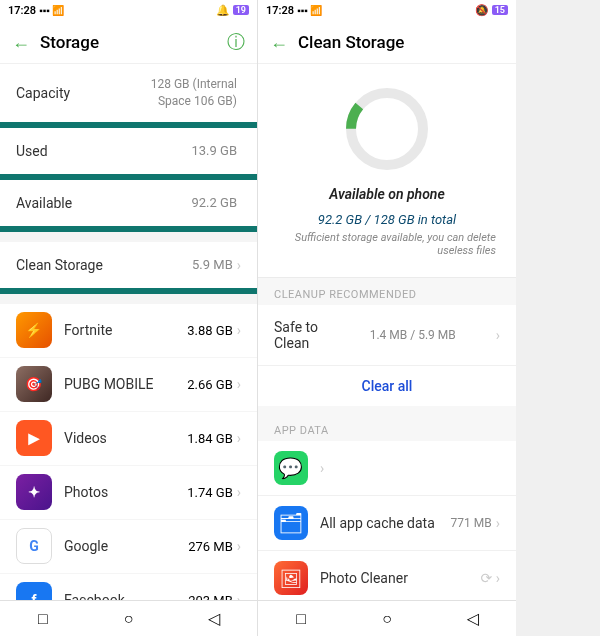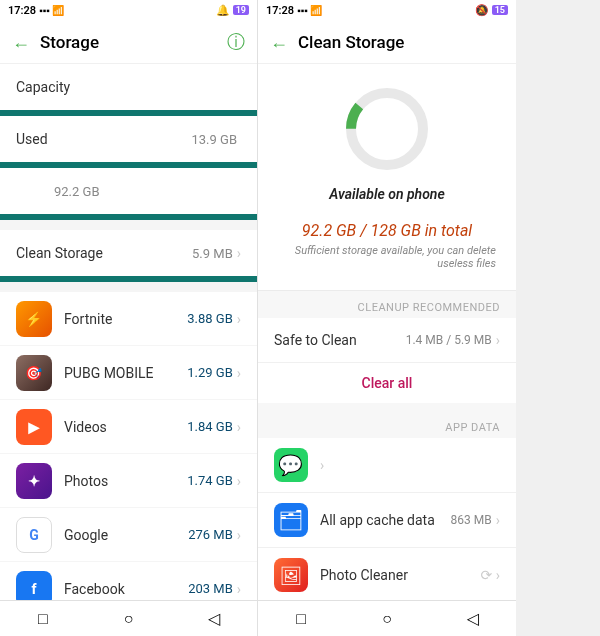--- a/index.html
+++ b/index.html
@@ -127,21 +127,21 @@
       flex-shrink: 0;
       overflow: hidden;
     }
     .app-name {
       font-size: 14px;
       color: #333;
       flex: 1;
     }
     .app-size {
       font-size: 13px;
-      color: #0c4a6e;
+      color: #000000;
       margin-right: 4px;
     }
 
     
     .clean-storage-content {
       flex: 1;
       overflow-y: auto;
       background: #f7f7f7;
     }
     .donut-section {
@@ -163,47 +163,47 @@
       width: 90px;
       height: 90px;
     }
     .available-title {
       font-size: 14px;
       font-weight: 600;
       color: #222;
       text-align: center;
     }
     .available-sub {
-      font-size: 16px;
-      color: #c2410c;
+      font-size: 13px;
+      color: #0c4a6e;
       text-align: center;
-      margin-top: 19px;
+      margin-top: 10px;
     }
     .available-note {
       font-size: 11px;
       color: #888;
       text-align: right;
       margin-top: 4px;
     }
 
     .section-header {
       padding: 10px 16px 4px;
       font-size: 11px;
       color: #aaa;
       letter-spacing: 0.5px;
       text-transform: uppercase;
       background: #f7f7f7;
-      text-align: right;
     }
     .clean-item {
       display: flex;
       align-items: center;
       padding: 14px 16px;
       background: #fff;
       border-bottom: 1px solid #f0f0f0;
+      gap: 36px;
     }
     .clean-item-label {
       font-size: 14px;
       color: #333;
       flex: 1;
     }
     .clean-item-value {
       font-size: 12px;
       color: #888;
       margin-right: 4px;
@@ -211,21 +211,21 @@
     .clear-all-row {
       display: flex;
       justify-content: center;
       align-items: center;
       padding: 12px;
       background: #fff;
       border-bottom: 8px solid #f7f7f7;
     }
     .clear-all-btn {
       font-size: 14px;
-      color: #be185d;
+      color: #1d4ed8;
       font-weight: 500;
       cursor: pointer;
     }
 
     .app-data-item {
       display: flex;
       align-items: center;
       padding: 10px 16px;
       background: #fff;
       border-bottom: 1px solid #f0f0f0;
@@ -291,28 +291,33 @@
   <div class="header" data-name="header-left">
     <span class="back-arrow" data-name="back-button-left">←</span>
     <span class="header-title" data-name="page-title-left">Storage</span>
     <span class="header-icon" data-name="info-icon">ⓘ</span>
   </div>
 
   <div class="storage-list" data-name="storage-list">
 
     <div class="storage-item" data-name="capacity-item">
       <span class="item-label" data-name="capacity-label">Capacity</span>
+      <div class="item-value-multi" data-name="capacity-value">
+        <div>128 GB (Internal</div>
+        <div>Space 106 GB)</div>
+      </div>
     </div>
 
     <div class="storage-item" data-name="used-item">
       <span class="item-label" data-name="used-label">Used</span>
       <span class="item-value" data-name="used-value">13.9 GB</span>
     </div>
 
     <div class="storage-item" data-name="available-item">
+      <span class="item-label" data-name="available-label">Available</span>
       <span class="item-value" data-name="available-value">92.2 GB</span>
     </div>
 
     <div class="section-divider"></div>
 
     <div class="storage-item" data-name="clean-storage-item">
       <span class="item-label" data-name="clean-storage-label">Clean Storage</span>
       <span class="item-value" data-name="clean-storage-value">5.9 MB</span>
       <span class="chevron" data-name="chevron-icon">›</span>
     </div>
@@ -326,21 +331,21 @@
     </div>
     <span class="app-name" data-name="app-name-0">Fortnite</span>
     <span class="app-size" data-name="app-size-0">3.88 GB</span>
     <span class="chevron" data-name="chevron-app-0">›</span>
   </div>
         <div class="app-item" data-name="app-item-1">
     <div class="app-icon" data-name="app-icon-1" style="background:linear-gradient(135deg,#8d6e63,#3e2723);color:#fff;font-weight:bold;font-size:14px;">
       🎯
     </div>
     <span class="app-name" data-name="app-name-1">PUBG MOBILE</span>
-    <span class="app-size" data-name="app-size-1">1.29 GB</span>
+    <span class="app-size" data-name="app-size-1">2.66 GB</span>
     <span class="chevron" data-name="chevron-app-1">›</span>
   </div>
         <div class="app-item" data-name="app-item-2">
     <div class="app-icon" data-name="app-icon-2" style="background:#ff5722;color:#fff;font-weight:bold;font-size:14px;">
       ▶
     </div>
     <span class="app-name" data-name="app-name-2">Videos</span>
     <span class="app-size" data-name="app-size-2">1.84 GB</span>
     <span class="chevron" data-name="chevron-app-2">›</span>
   </div>
@@ -439,21 +444,21 @@
       💬
     </div>
 
     <span class="chevron" data-name="chevron-appdata-0">›</span>
   </div>
         <div class="app-data-item" data-name="app-data-item-1">
     <div class="app-data-icon" data-name="app-data-icon-1" style="background:#1877f2;color:#fff;">
       🗂
     </div>
     <span class="app-data-name" data-name="app-data-name-1">All app cache data</span>
-    <span class="app-data-size" data-name="app-data-size-1">863 MB</span>
+    <span class="app-data-size" data-name="app-data-size-1">771 MB</span>
     <span class="chevron" data-name="chevron-appdata-1">›</span>
   </div>
       </div>
 
 
     <div id="categorized-list" data-name="categorized-list">
         <div class="app-data-item" data-name="categorized-item-0">
     <div class="app-data-icon" data-name="categorized-icon-0" style="background:linear-gradient(135deg,#ff6b35,#e02020);color:#fff;font-size:18px;">
       🖼
     </div>

